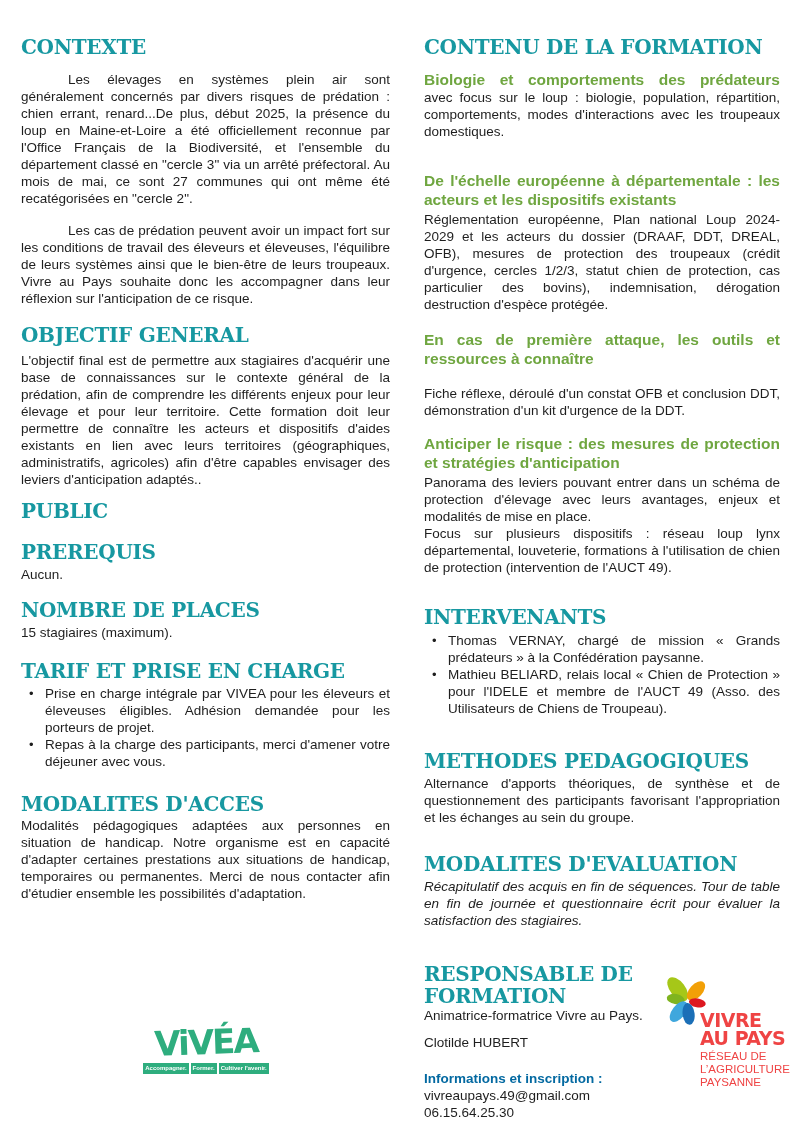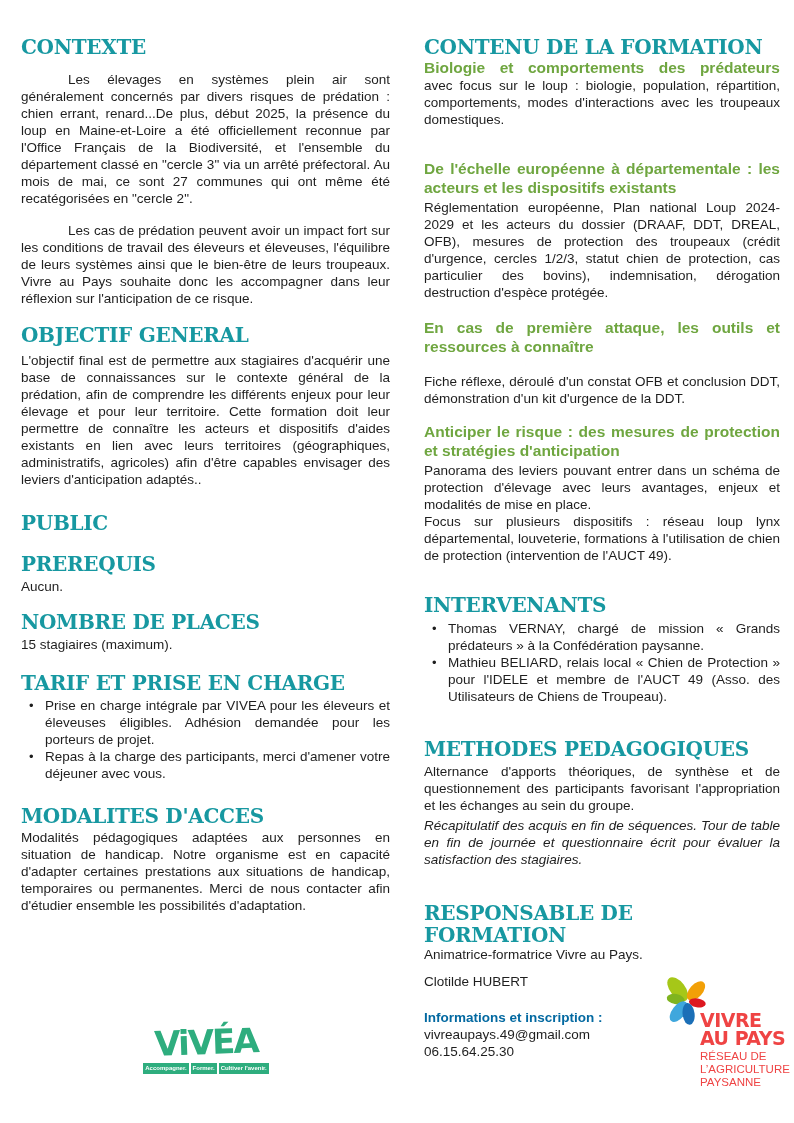--- a/index.html
+++ b/index.html
@@ -61,21 +61,21 @@
 
   <div class="col col-left">
 
     <h2 class="sec-heading">CONTEXTE</h2>
     <p class="body-text indent" style="margin-top:13px;">Les élevages en systèmes plein air sont généralement concernés par divers risques de prédation : chien errant, renard...De plus, début 2025, la présence du loup en Maine-et-Loire a été officiellement reconnue par l'Office Français de la Biodiversité, et l'ensemble du département classé en "cercle 3" via un arrêté préfectoral. Au mois de mai, ce sont 27 communes qui ont même été recatégorisées en "cercle 2".</p>
     <p class="body-text indent" style="margin-top:15px;">Les cas de prédation peuvent avoir un impact fort sur les conditions de travail des éleveurs et éleveuses, l'équilibre de leurs systèmes ainsi que le bien-être de leurs troupeaux. Vivre au Pays souhaite donc les accompagner dans leur réflexion sur l'anticipation de ce risque.</p>
 
     <h2 class="sec-heading" style="margin-top:17px;">OBJECTIF GENERAL</h2>
     <p class="body-text" style="margin-top:6px;">L'objectif final est de permettre aux stagiaires d'acquérir une base de connaissances sur le contexte général de la prédation, afin de comprendre les différents enjeux pour leur élevage et pour leur territoire. Cette formation doit leur permettre de connaître les acteurs et dispositifs d'aides existants en lien avec leurs territoires (géographiques, administratifs, agricoles) afin d'être capables envisager des leviers d'anticipation adaptés..</p>
 
-    <h2 class="sec-heading" style="margin-top:24px;">PUBLIC</h2>
+    <h2 class="sec-heading" style="margin-top:12px;">PUBLIC</h2>
 
     <h2 class="sec-heading" style="margin-top:19px;">PREREQUIS</h2>
     <p class="body-text plain" style="margin-top:3px;">Aucun.</p>
 
     <h2 class="sec-heading" style="margin-top:16px;">NOMBRE DE PLACES</h2>
     <p class="body-text plain" style="margin-top:3px;">15 stagiaires (maximum).</p>
 
     <h2 class="sec-heading" style="margin-top:19px;">TARIF ET PRISE EN CHARGE</h2>
     <ul class="bullets" style="margin-top:3px;">
       <li>Prise en charge intégrale par VIVEA pour les éleveurs et éleveuses éligibles. Adhésion demandée pour les porteurs de projet.</li>
@@ -84,21 +84,21 @@
 
     <h2 class="sec-heading" style="margin-top:23px;">MODALITES D'ACCES</h2>
     <p class="body-text" style="margin-top:2px;">Modalités pédagogiques adaptées aux personnes en situation de handicap. Notre organisme est en capacité d'adapter certaines prestations aux situations de handicap, temporaires ou permanentes. Merci de nous contacter afin d'étudier ensemble les possibilités d'adaptation.</p>
 
   </div>
 
   <div class="col col-right">
 
     <h2 class="sec-heading">CONTENU DE LA FORMATION</h2>
 
-    <h3 class="sub-heading stretch" style="margin-top:0;">Biologie et comportements des prédateurs</h3>
+    <h3 class="sub-heading stretch" style="margin-top:12px;">Biologie et comportements des prédateurs</h3>
     <p class="body-text">avec focus sur le loup : biologie, population, répartition, comportements, modes d'interactions avec les troupeaux domestiques.</p>
 
     <h3 class="sub-heading" style="margin-top:31px;">De l'échelle européenne à départementale  : les acteurs et les dispositifs existants</h3>
     <p class="body-text" style="margin-top:2px;">Réglementation européenne, Plan national Loup 2024-2029 et les acteurs du dossier (DRAAF, DDT, DREAL, OFB), mesures de protection des troupeaux (crédit d'urgence, cercles 1/2/3, statut chien de protection, cas particulier des bovins), indemnisation, dérogation destruction d'espèce protégée.</p>
 
     <h3 class="sub-heading" style="margin-top:17px;">En cas de première attaque, les outils et ressources à connaître</h3>
     <p class="body-text" style="margin-top:17px;">Fiche réflexe, déroulé d'un constat OFB et conclusion DDT, démonstration d'un kit d'urgence de la DDT.</p>
 
     <h3 class="sub-heading" style="margin-top:15px;">Anticiper le risque : des mesures de protection et stratégies d'anticipation</h3>
     <p class="body-text" style="margin-top:2px;">Panorama des leviers pouvant entrer dans un schéma de protection d'élevage avec leurs avantages, enjeux et modalités de mise en place.</p>
@@ -106,20 +106,21 @@
 
     <h2 class="sec-heading" style="margin-top:30px;">INTERVENANTS</h2>
     <ul class="bullets" style="margin-top:4px;">
       <li>Thomas VERNAY, chargé de mission « Grands prédateurs » à la Confédération paysanne.</li>
       <li>Mathieu BELIARD, relais local « Chien de Protection » pour l'IDELE et membre de l'AUCT 49 (Asso. des Utilisateurs de Chiens de Troupeau).</li>
     </ul>
 
     <h2 class="sec-heading" style="margin-top:33px;">METHODES PEDAGOGIQUES</h2>
     <p class="body-text" style="margin-top:3px;">Alternance d'apports théoriques, de synthèse et de questionnement des participants favorisant l'appropriation et les échanges au sein du groupe.</p>
 
+    <h2 class="sec-heading" style="margin-top:27px;">MODALITES D'EVALUATION</h2>
     <p class="body-text" style="margin-top:3px;font-style:italic;">Récapitulatif des acquis en fin de séquences. Tour de table en fin de journée et questionnaire écrit pour évaluer la satisfaction des stagiaires.</p>
 
     <h2 class="sec-heading" style="margin-top:34px;">RESPONSABLE DE FORMATION</h2>
     <p class="body-text plain">Animatrice-formatrice Vivre au Pays.</p>
     <p class="body-text plain" style="margin-top:10px;">Clotilde HUBERT</p>
 
     <p class="body-text plain info-label" style="margin-top:19px;">Informations et inscription :</p>
     <p class="body-text plain">vivreaupays.49@gmail.com</p>
     <p class="body-text plain">06.15.64.25.30</p>
 

